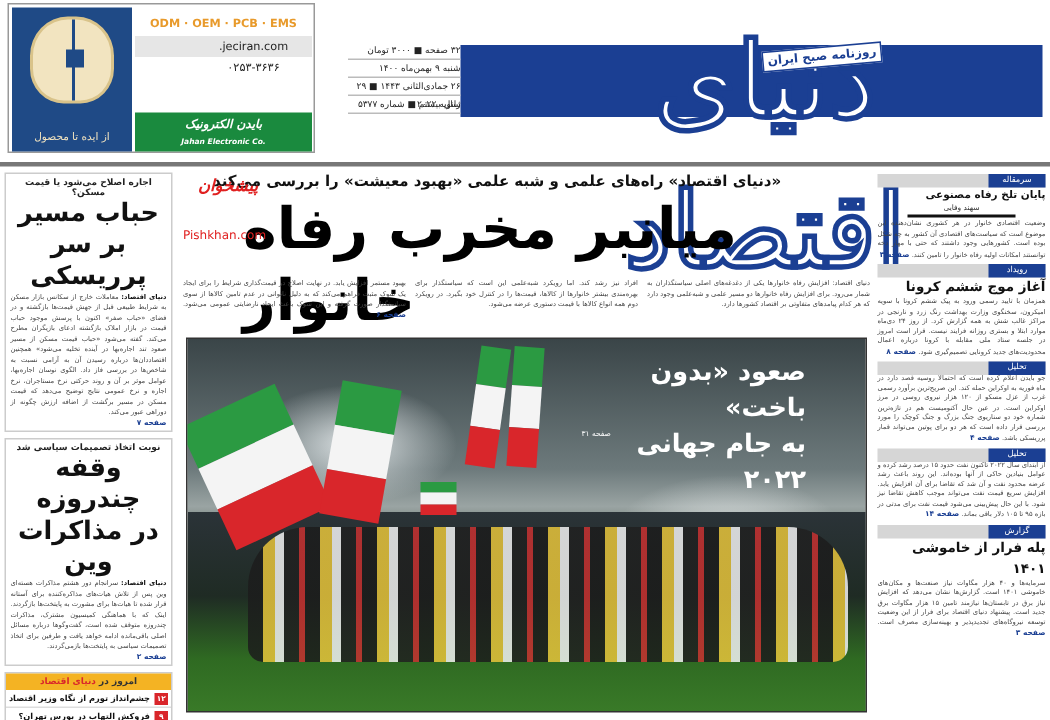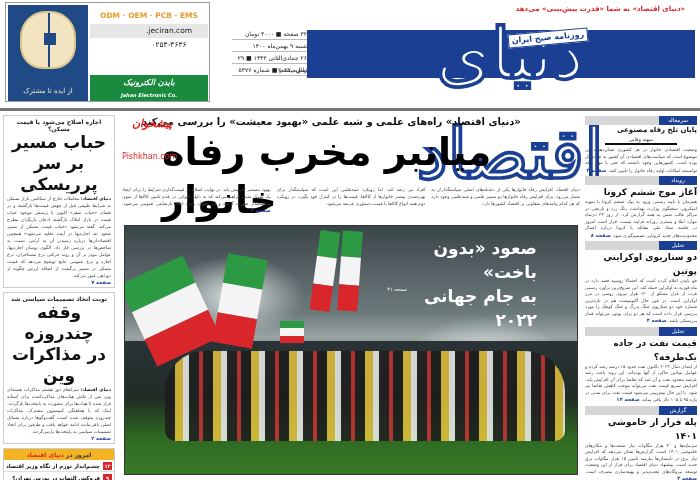--- a/index.html
+++ b/index.html
@@ -73,37 +73,36 @@
   .rhead.small { font-size: 7px; line-height: 11px; }
   .author { font-size: 5px; text-align: center; color: #333; border-bottom: 2px solid #111; margin: 0 20px 2px; padding-bottom: 1px; }
   .rtext { font-size: 4.5px; line-height: 6.5px; color: #444; text-align: justify; }
 </style>
 </head>
 <body>
 
 <div class="page">
 
   <div class="masthead">
-    <div class="tagline">«دنیای اقتصاد» به شما «قدرت پیش‌بینی» می‌دهد</div>
     <div class="logo-band"></div>
     <div class="logo-text">دنیای اقتصاد</div>
     <div class="sub-badge">روزنامه صبح ایران</div>
     <div class="dateinfo">
       <div>۳۲ صفحه ■ ۳۰۰۰ تومان</div>
       <div>شنبه ۹ بهمن‌ماه ۱۴۰۰</div>
       <div>۲۶ جمادی‌الثانی ۱۴۴۳ ■ ۲۹ ژانویه ۲۰۲۲</div>
       <div>سال بیستم ■ شماره ۵۳۷۷</div>
     </div>
 
     <div class="ad" dir="ltr">
       <div class="ad-left">
         <div class="brain">
             <div class="brain-chip"></div>
           </div>
-        <div class="ad-slogan" dir="rtl">از ایده تا مشترک</div>
+        <div class="ad-slogan" dir="rtl">از ایده تا محصول</div>
       </div>
       <div class="ad-right">
         <div class="ad-codes">ODM · OEM · PCB · EMS</div>
         <div class="ad-site">.jeciran.com ۰۲۵۳-۳۶۳۶</div>
         <div class="ad-brand">
           <span>بایدن الکترونیک</span>
           <small>Jahan Electronic Co.</small>
         </div>
       </div>
     </div>
@@ -214,29 +213,27 @@
           <span>رویداد</span>
         </div>
       <div class="rhead">آغاز موج ششم کرونا</div>
       <div class="rtext"><span>همزمان با تایید رسمی ورود به پیک ششم کرونا با سویه امیکرون، سخنگوی وزارت بهداشت رنگ زرد و نارنجی در مراکز غالب شش به همه گزارش کرد. از روز ۲۴ دی‌ماه موارد ابتلا و بستری روزانه فرایند نیست. قرار است امروز در جلسه ستاد ملی مقابله با کرونا درباره اعمال محدودیت‌های جدید کرونایی تصمیم‌گیری شود.</span> <span class="pageref">صفحه ۸</span></div>
     </div>
 
     <div>
       <div class="section-bar">
           <span>تحلیل</span>
         </div>
-      <div class="rhead">دو سناریوی اوکراینی پوتین</div>
       <div class="rtext"><span>جو بایدن اعلام کرده است که احتمالا روسیه قصد دارد در ماه فوریه به اوکراین حمله کند. این صریح‌ترین برآورد رسمی غرب از عزل مسکو از ۱۲۰ هزار نیروی روسی در مرز اوکراین است. در عین حال آکنومیست هم در تازه‌ترین شماره خود دو سناریوی جنگ بزرگ و جنگ کوچک را مورد بررسی قرار داده است که هر دو برای پوتین می‌تواند قمار پرریسکی باشد.</span> <span class="pageref">صفحه ۴</span></div>
     </div>
 
     <div>
       <div class="section-bar">
           <span>تحلیل</span>
         </div>
-      <div class="rhead">قیمت نفت در جاده یک‌طرفه؟</div>
       <div class="rtext"><span>از ابتدای سال ۲۰۲۲ تاکنون نفت حدود ۱۵ درصد رشد کرده و عوامل بنیادین حاکی از آنها بوده‌اند. این روند باعث رشد عرضه محدود نفت و آن شد که تقاضا برای آن افزایش یابد. افزایش سریع قیمت نفت می‌تواند موجب کاهش تقاضا نیز شود. با این حال پیش‌بینی می‌شود قیمت نفت برای مدتی در بازه ۹۵ تا ۱۰۵ دلار باقی بماند.</span> <span class="pageref">صفحه ۱۴</span></div>
     </div>
 
     <div>
       <div class="section-bar">
           <span>گزارش</span>
         </div>
       <div class="rhead">پله فرار از خاموشی ۱۴۰۱</div>
       <div class="rtext"><span>سرمایه‌ها و ۴۰ هزار مگاوات نیاز صنعت‌ها و مکان‌های خاموشی ۱۴۰۱ است. گزارش‌ها نشان می‌دهد که افزایش نیاز برق در تابستان‌ها نیازمند تامین ۱۵ هزار مگاوات برق جدید است. پیشنهاد دنیای اقتصاد برای فرار از این وضعیت توسعه نیروگاه‌های تجدیدپذیر و بهینه‌سازی مصرف است.</span> <span class="pageref">صفحه ۳</span></div>
     </div>

